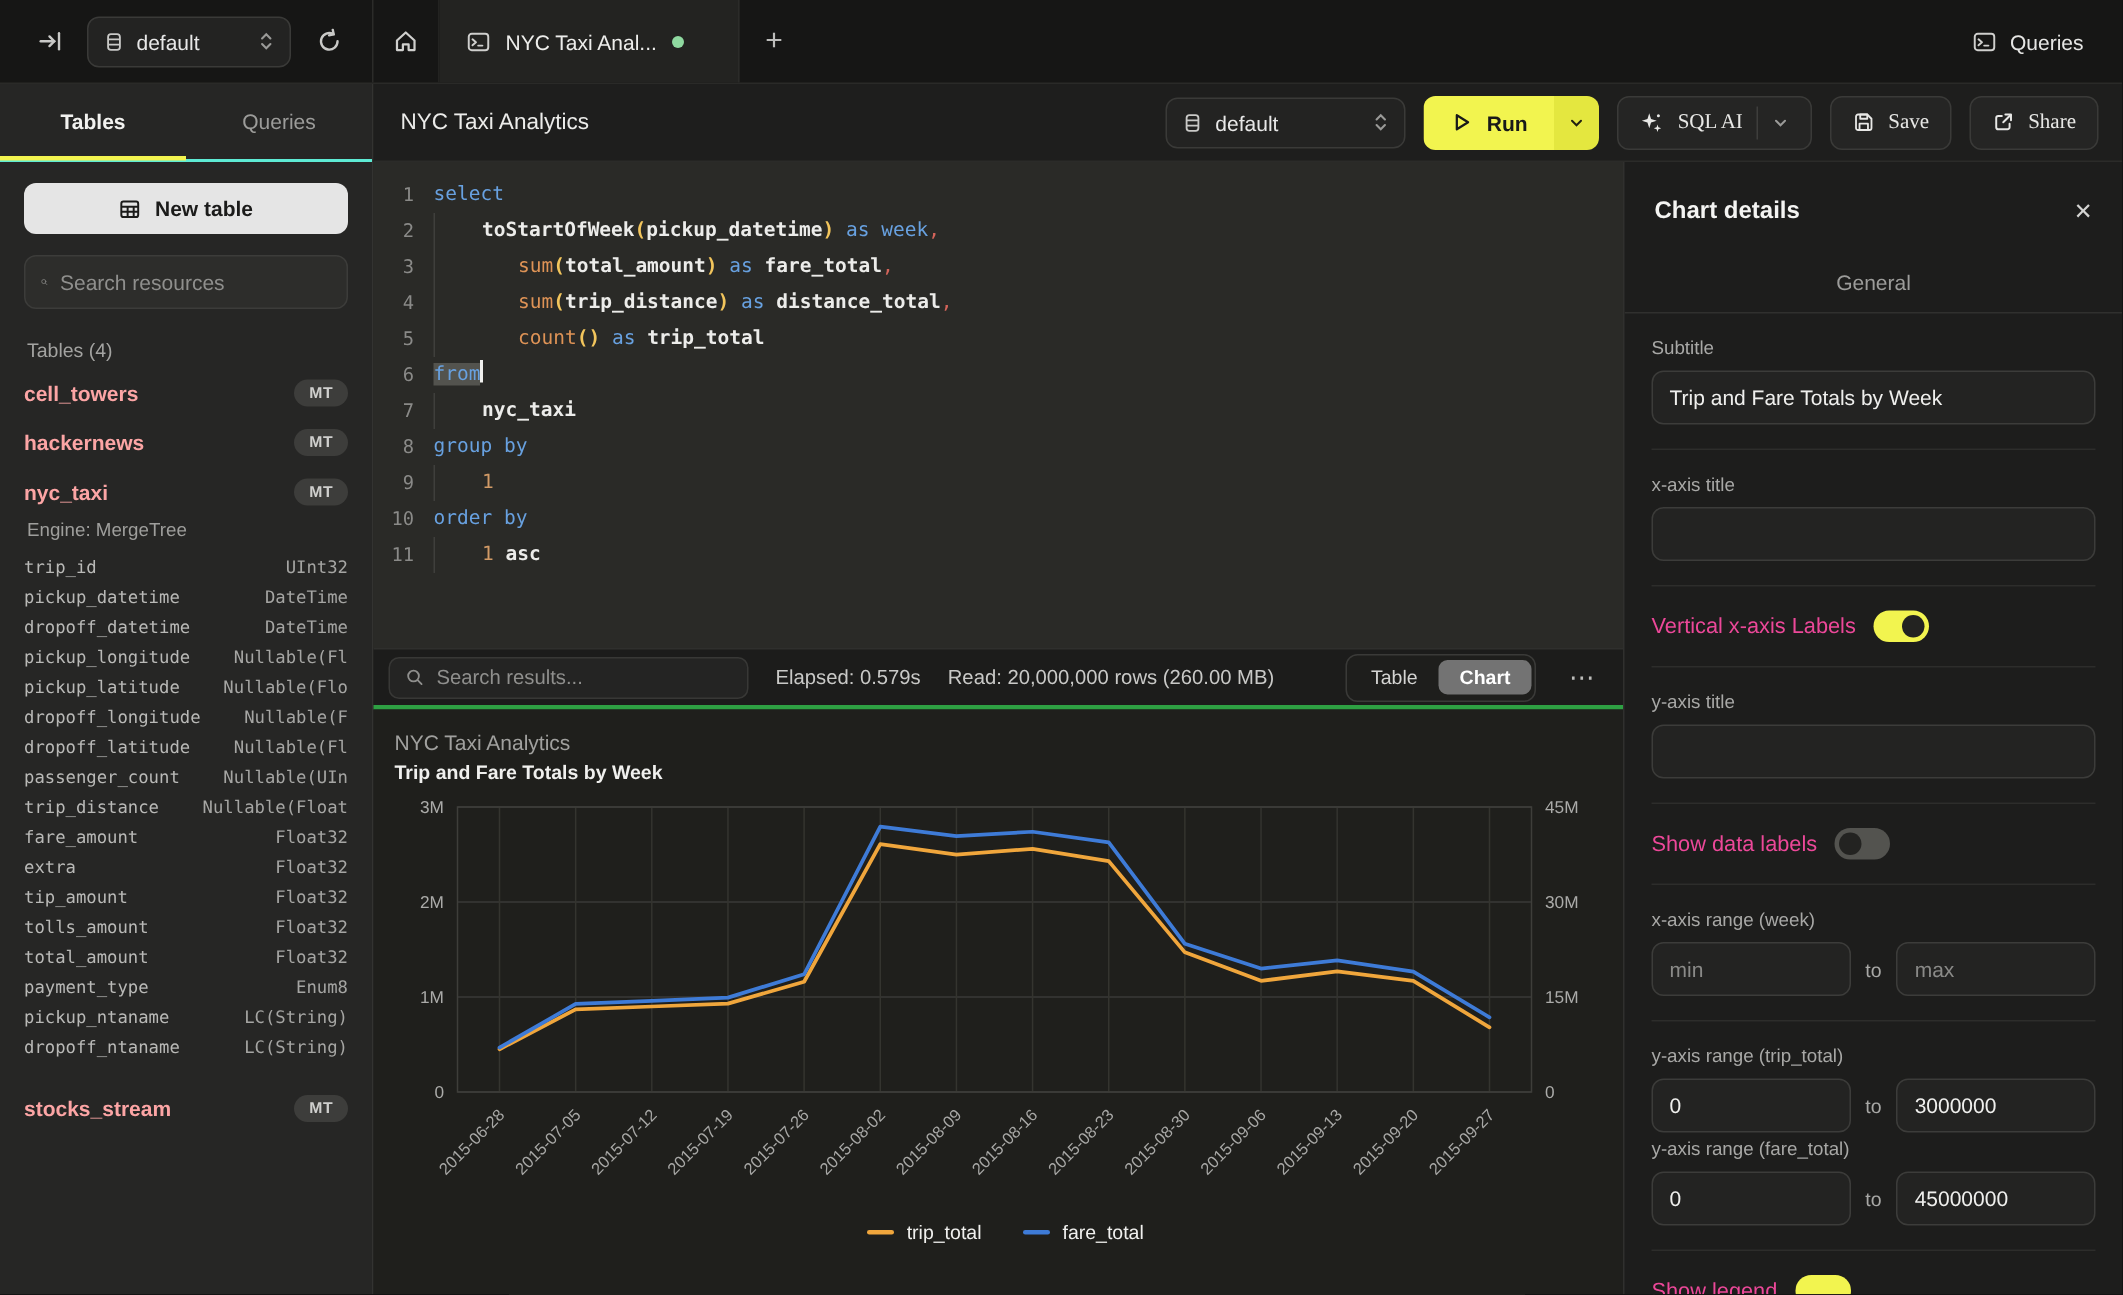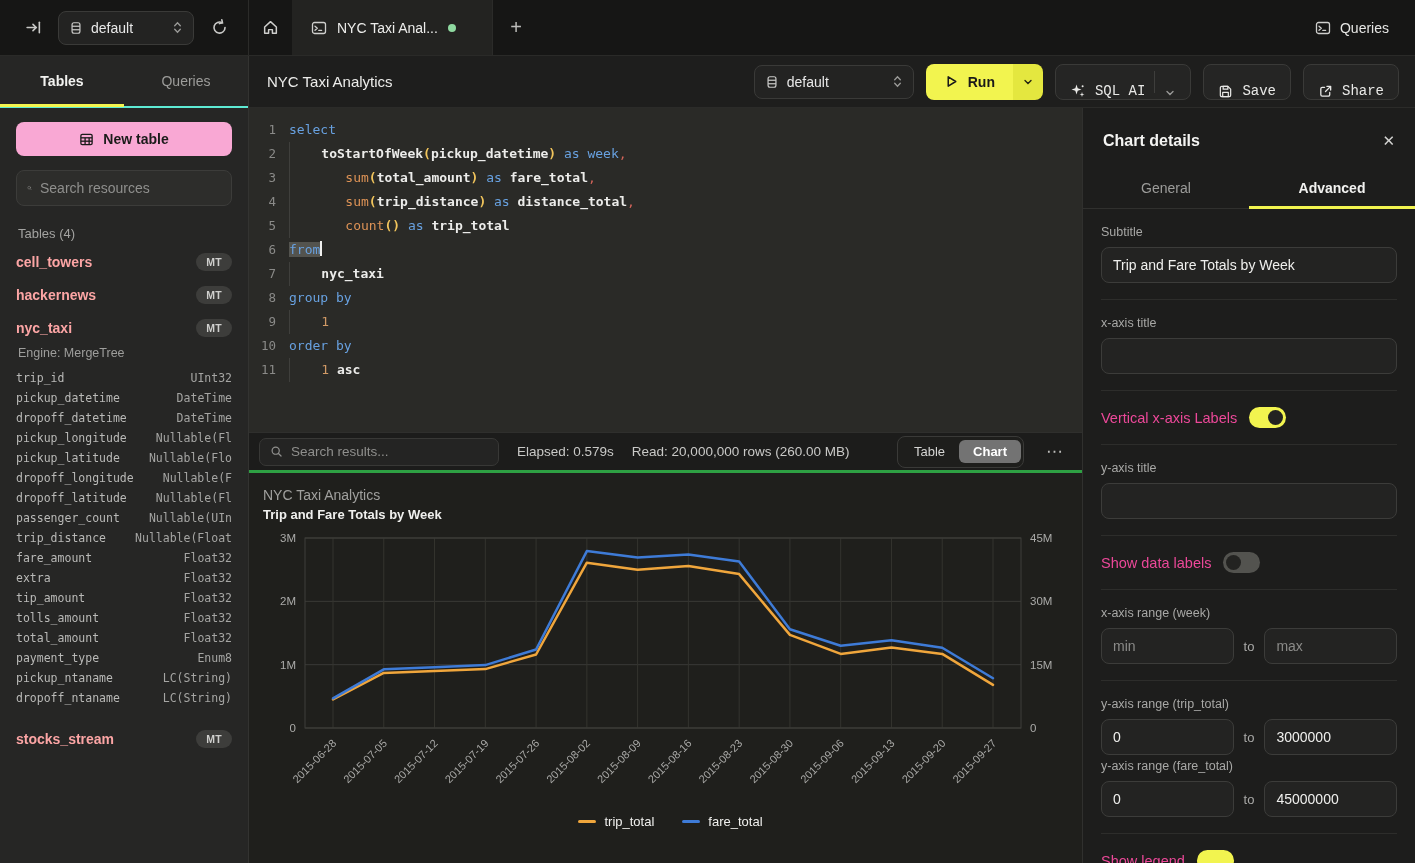--- a/index.html
+++ b/index.html
@@ -30,41 +30,41 @@
   
   .body { flex:1; display:flex; min-height:0; }
 
   
   .sidebar { width:249px; flex:0 0 249px; background:#262625; border-right:1px solid #333331; display:flex; flex-direction:column; }
   .sidebar-tabs { height:52px; flex:0 0 52px; display:flex; border-bottom:2px solid #5eead4; }
   .sidebar-tab { flex:1; display:flex; align-items:center; justify-content:center; font-size:14px; color:#9C9C9A; cursor:pointer; position:relative; }
   .sidebar-tab.active { color:#F2F2F0; font-weight:700; }
   .sidebar-tab.active::after { content:""; position:absolute; left:0; right:0; bottom:-1px; height:3px; background:#F2F44F; }
   .sidebar-content { flex:1; padding:14px 16px; overflow:hidden; }
-  .new-table-btn { width:100%; height:34px; display:flex; align-items:center; justify-content:center; gap:9px; background:#f9a8d4; color:#1B1B1A; border:none; border-radius:8px; font-size:14px; font-weight:700; cursor:pointer; font-family:inherit; }
+  .new-table-btn { width:100%; height:34px; display:flex; align-items:center; justify-content:center; gap:9px; background:#e5e5e5; color:#1B1B1A; border:none; border-radius:8px; font-size:14px; font-weight:700; cursor:pointer; font-family:inherit; }
   .search-box { margin-top:14px; height:36px; display:flex; align-items:center; gap:8px; padding:0 10px; background:#2D2D2B; border:1px solid #3C3C3A; border-radius:8px; color:#8F8F8D; }
   .search-box input { flex:1; background:transparent; border:none; outline:none; color:#E8E8E8; font-size:14px; font-family:inherit; }
   .search-box input::placeholder { color:#8F8F8D; }
   .section-label { margin:20px 0 4px 2px; font-size:13px; color:#A3A3A1; }
   .table-row { display:flex; align-items:center; justify-content:space-between; height:33px; cursor:pointer; }
   .table-name { font-size:14px; font-weight:600; color:#fca5a5; }
   .badge { font-size:10.5px; font-weight:700; color:#CFCFCD; background:#3D3D3B; border-radius:10px; padding:3px 10px; letter-spacing:.3px; }
   .engine-line { font-size:12.5px; color:#9E9E9C; margin:2px 0 8px 2px; }
   .columns { font-family:"DejaVu Sans Mono", monospace; font-size:11.5px; color:#ABABA9; }
   .col-row { display:flex; justify-content:space-between; line-height:20px; white-space:nowrap; overflow:hidden; }
   .col-name { color:#B9B9B7; }
   .col-type { color:#A5A5A3; margin-left:8px; overflow:hidden; }
   .table-row.last { margin-top:14px; }
 
   
   .right-of-sidebar { flex:1; display:flex; flex-direction:column; min-width:0; }
   .main-header { height:52px; flex:0 0 52px; background:#1E1E1D; border-bottom:1px solid #2B2B29; display:flex; align-items:center; padding:0 16px 0 18px; }
   .page-title { font-size:15px; color:#ECECEA; }
   .header-actions { margin-left:auto; display:flex; align-items:center; gap:12px; }
-  .btn { height:36px; display:flex; align-items:flex-end; gap:9px; padding:0 14px; background:#252524; border:1px solid #3A3A38; border-radius:8px; color:#E8E8E6; font-size:14px; cursor:pointer; font-family:Liberation Mono, monospace; }
+  .btn { height:36px; display:flex; align-items:center; gap:9px; padding:0 14px; background:#252524; border:1px solid #3A3A38; border-radius:8px; color:#E8E8E6; font-size:14px; cursor:pointer; font-family:Liberation Serif, serif; }
   .run-split { display:flex; align-items:stretch; height:36px; border-radius:8px; overflow:hidden; cursor:pointer; }
   .run-main { display:flex; align-items:center; gap:9px; padding:0 18px; background:#F2F44F; color:#191919; font-weight:700; font-size:14px; border:none; font-family:inherit; cursor:pointer; }
   .run-caret { width:30px; display:flex; align-items:center; justify-content:center; background:#E4E73F; color:#2A2A1A; border:none; cursor:pointer; }
   .btn .divider-v { width:1px; align-self:stretch; margin:6px 0; background:#3E3E3C; }
   .btn .chev { color:#9A9A98; }
 
   .content-row { flex:1; display:flex; min-height:0; }
   .main { flex:1; display:flex; flex-direction:column; min-width:0; }
 
   
@@ -465,21 +465,20 @@
           </div>
         </main>
 
         <aside class="rightpanel">
           <div class="panel-header">
             <span class="panel-title">Chart details</span>
             <span class="panel-close">✕</span>
           </div>
           <div class="panel-tabs">
             <div class="panel-tab">General</div>
-            <div class="panel-tab active">Advanced</div>
           </div>
           <div class="panel-body">
 
             <div class="field-label">Subtitle</div>
             <input class="panel-input" value="Trip and Fare Totals by Week" style="">
 
             <div class="hdivider"></div>
 
             <div class="field-label">x-axis title</div>
             <input class="panel-input" value="" style="">

